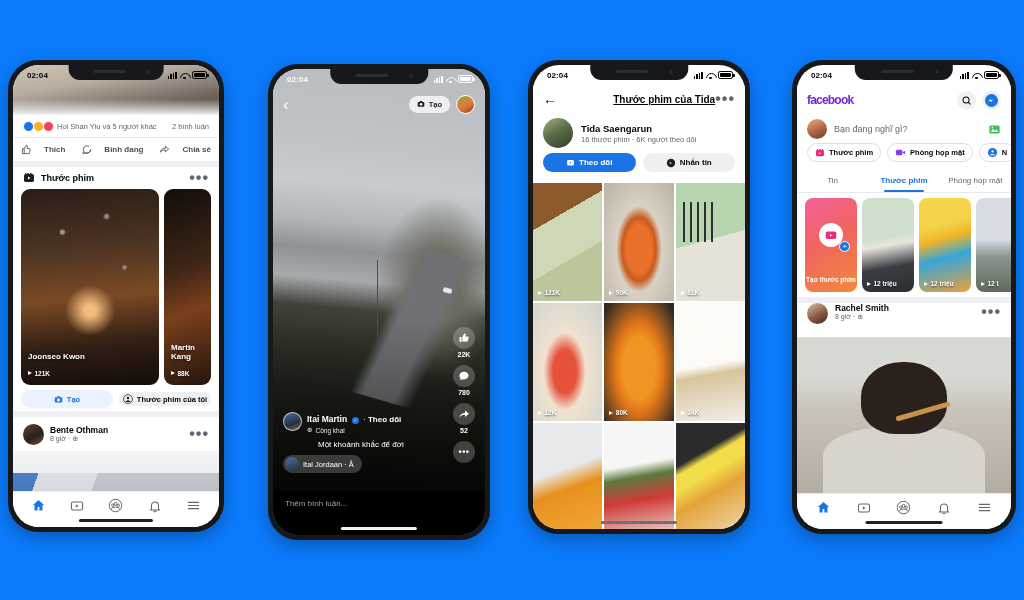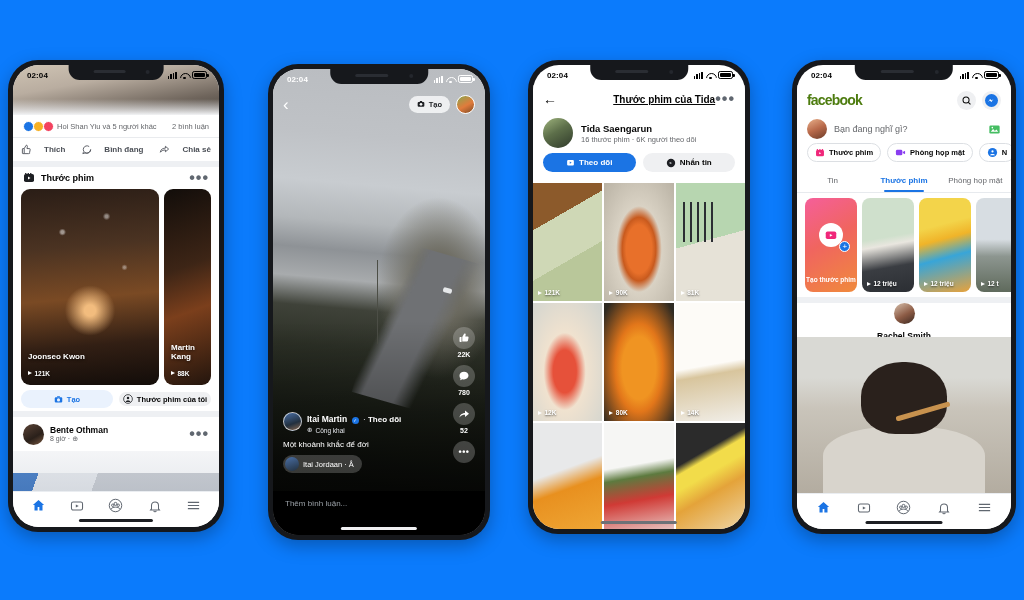--- a/index.html
+++ b/index.html
@@ -176,21 +176,21 @@
   .p2-create { background: rgba(245,246,247,.88); color:#1d1f23; padding:0 8px; height:17px; }
   .p2-rail { position:absolute; right:8px; bottom:72px; width:26px; z-index:22; display:flex; flex-direction:column; align-items:center; gap:2px;}
   .rail-btn { width:22px;height:22px;border-radius:50%;background:rgba(255,255,255,.22); display:flex;align-items:center;justify-content:center;color:#fff;}
   .rail-n { font-size:7px; color:#fff; font-weight:bold; margin-bottom:5px;}
   .p2-info { position:absolute; left:10px; right:42px; bottom:60px; z-index:21;}
   .p2-uhdr { display:flex; align-items:center; gap:5px;}
   .p2-uhdr .nm { color:#fff; font-size:8.5px; font-weight:bold;}
   .verif { width:7px;height:7px;border-radius:50%;background:#1b74e4;display:inline-flex;align-items:center;justify-content:center;color:#fff;font-size:4.5px;}
   .p2-follow { color:#fff; font-size:8px; font-weight:bold;}
   .p2-priv { color:#e4e6eb; font-size:6.5px; display:flex; align-items:center; gap:3px;}
-  .p2-cap { color:#fff; font-size:8px; margin-top:6px;}
+  .p2-cap { color:#fff; font-size:8px; margin-top:6px;margin-left:35px;}
   .p2-music { margin-top:6px; display:inline-flex; align-items:center; gap:4px; background:rgba(255,255,255,.2); border-radius:20px; padding:2px 8px 2px 2px;}
   .p2-music .nm { color:#fff; font-size:7.5px; }
   .p2-cmt { position:absolute; left:0; right:0; bottom:0; height:44px; background:#000; z-index:25;
     display:flex; align-items:flex-start; padding:8px 12px 0 12px; }
   .p2-cmt span { color:#9aa0a6; font-size:8px;}
 
   
   #p3 { left: 528px; top: 60px; width: 222px; height: 474px; }
   .p3-hdr { position:absolute; top:20px; left:0; right:0; height:28px; display:flex; align-items:center; padding:0 10px; background:#fff; z-index:20;}
   .p3-hdr .t { flex:1; text-align:right; font-size:10px; font-weight:bold; color:#050505;text-decoration:underline;}
@@ -214,41 +214,41 @@
   .c6 { background: linear-gradient(170deg,#fdfbf7 0 52%, #d8c59d 60%, #f1eee8 100%);}
   .c7 { background: linear-gradient(160deg,#e8e9ea 0 40%, #e8901f 55%, #f0ab3a 100%);}
   .c8 { background: linear-gradient(170deg,#f6f6f4 0 36%, #5d7a3f 46%, #d03a35 64%, #efefec 100%);}
   .c9 { background: linear-gradient(150deg,#2b2b2b 0 28%, #f2dc4a 34% 44%, #e4a33a 58%, #efe0bc 100%);}
   .knives { position:absolute; left:10%; top:16%; width:46%; height:34%;
     background: repeating-linear-gradient(90deg,#2b2e33 0 2px, rgba(0,0,0,0) 2px 7px);}
 
   
   #p4 { left: 792px; top: 60px; width: 224px; height: 474px; }
   .p4-hdr { position:absolute; top:20px; left:0; right:0; height:30px; display:flex; align-items:center; padding:0 10px; background:#fff; z-index:20;}
-  .p4-logo { font-size:14px; font-weight:bold; color:#4d7c0f; letter-spacing:-0.8px; flex:1;}
+  .p4-logo { font-size:12px; font-weight:bold; color:#6d28d9; letter-spacing:-0.8px; flex:1;}
   .circbtn { width:19px;height:19px;border-radius:50%;background:#eff0f2;display:flex;align-items:center;justify-content:center;color:#050505; margin-left:6px;}
   .p4-comp { position:absolute; top:50px; left:0; right:0; height:28px; display:flex; align-items:center; gap:7px; padding:0 10px; background:#fff;}
   .p4-comp .ph { flex:1; font-size:9px; color:#65676b;}
   .p4-pills { position:absolute; top:78px; left:0; right:0; height:26px; display:flex; gap:6px; padding:0 10px; background:#fff; overflow:hidden;}
   .p4-pills .p { border:1px solid #dcdfe3; background:#fff; height:19px; padding:0 7px; color:#050505;}
   .p4-tabs { position:absolute; top:104px; left:0; right:0; height:24px; display:flex; background:#fff; border-bottom:1px solid #e7eaee;}
   .p4-tabs .tb { flex:1; display:flex; align-items:center; justify-content:center; font-size:8px; color:#65676b; position:relative;}
   .p4-tabs .tb.active { color:#1b74e4; font-weight:bold;}
   .p4-tabs .tb.active::after { content:""; position:absolute; bottom:0; left:22%; right:22%; height:2.4px; background:#1b74e4; border-radius:2px;}
   .p4-reels { position:absolute; top:128px; left:0; right:0; height:104px; padding:5px 0 5px 8px; display:flex; gap:5px; background:#fff; overflow:hidden;}
   .rcard { position:relative; flex:0 0 52px; border-radius:8px; overflow:hidden;}
   .rcard .play-badge { position:absolute; bottom:5px; left:5px;}
   .rcreate { background: linear-gradient(150deg,#f55f9a 0%,#f0655f 45%,#f08a3c 100%); display:flex; flex-direction:column; align-items:center; justify-content:flex-end; padding-bottom:8px;}
   .rcreate .lbl { font-size:6.5px; color:#fff; font-weight:bold; text-align:center; line-height:1.25;}
   .rcreate .knob { position:absolute; top:27%; left:50%; transform:translateX(-50%); width:24px;height:24px;border-radius:50%;background:#fff; display:flex;align-items:center;justify-content:center;}
   .rc2 { background: linear-gradient(170deg,#cfe0cc 0 42%, #e9e6df 50%, #3a3d42 72%, #2b2e33 100%);}
   .rc3 { background: linear-gradient(165deg,#f3d44a 0 30%, #f0b429 44%, #38a5d8 62%, #e8a23b 100%);}
   .rc4 { background: linear-gradient(180deg,#d7dde2 0 44%, #8d9690 62%, #5f6a5c 100%);}
   .p4-sep { position:absolute; top:232px; left:0; right:0; height:6px; background:#eef0f3;}
-  .p4-post { position:absolute; top:238px; left:0; right:0; height:34px; display:flex; align-items:center; gap:7px; padding:0 10px; background:#fff;flex-direction:column;}
+  .p4-post { position:absolute; top:238px; left:0; right:0; height:34px; display:flex; gap:7px; padding:0 10px; background:#fff;}
   .p4-post .nm { font-size:8.5px; font-weight:bold; color:#050505;}
   .p4-post .sub { font-size:7px; color:#65676b;}
   .p4-postimg { position:absolute; top:272px; left:0; right:0; bottom:36px; overflow:hidden;
     background: linear-gradient(180deg,#d9d9d4 0 26%, #c9c4ba 46%, #b3aca0 100%); }
   .p4-head { position:absolute; left:30%; top:16%; width:40%; height:46%; border-radius:48% 48% 40% 40%; background:#2a211c;}
   .p4-body { position:absolute; left:12%; top:58%; width:76%; height:46%; border-radius:40% 40% 0 0; background:#d8d4cc;}
   .p4-spoon { position:absolute; left:46%; top:46%; width:26%; height:5px; border-radius:3px; background:#c8924e; transform:rotate(-16deg);}
 </style>
 </head>
 <body>

